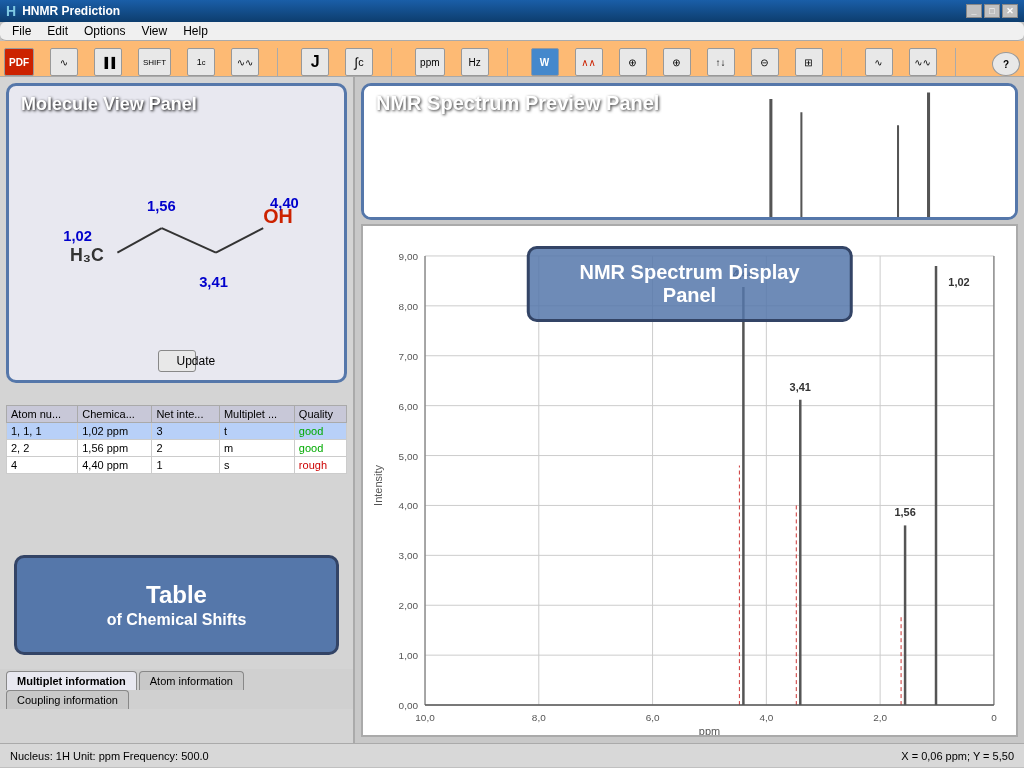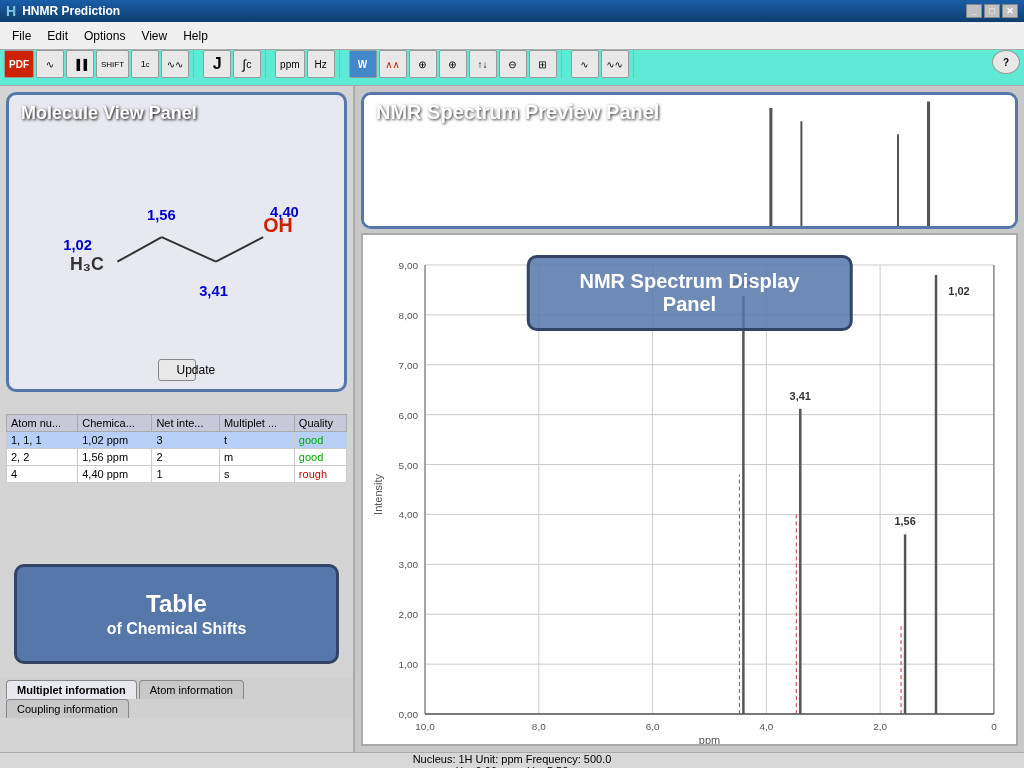--- a/index.html
+++ b/index.html
@@ -16,38 +16,39 @@
       font-size: 12px;
       font-weight: bold;
     }
     #titlebar .title-icon { margin-right: 6px; color: #7ec8e3; font-size: 14px; }
     #titlebar .win-controls { margin-left: auto; display: flex; gap: 2px; }
     #titlebar .win-btn { width: 16px; height: 14px; background: #c0c0c0; border: 1px solid #888; font-size: 9px; display: flex; align-items: center; justify-content: center; cursor: pointer; }
 
     
     #menubar {
       background: #f0f0f0;
-      height: 28px;
+      height: 19px;
       display: flex;
       align-items: center;
       padding: 0 4px;
       border-bottom: 1px solid #aaa;
       font-size: 12px;
+      border-radius: 6px;
     }
     #menubar span { padding: 2px 8px; cursor: pointer; }
 
     
     #toolbar {
-      background: #5eead4;
+      background: #fdba74;
       height: 36px;
       display: flex;
-      align-items: flex-start;
+      align-items: flex-end;
       padding: 0 4px;
       border-bottom: 1px solid #aaa;
-      gap: 2px;
+      gap: 16px;
     }
     .tb-btn {
       height: 28px;
       min-width: 28px;
       background: #e8e8e8;
       border: 1px solid #999;
       cursor: pointer;
       display: flex;
       align-items: center;
       justify-content: center;
@@ -179,21 +180,20 @@
     
     #statusbar {
       height: 24px;
       background: #d8d8d8;
       border-top: 1px solid #aaa;
       display: flex;
       align-items: center;
       padding: 0 10px;
       font-size: 11px;
       justify-content: space-between;
-      flex-direction: column;
     }
 
     
     #right-panel {
       flex: 1;
       display: flex;
       flex-direction: column;
       background: #c8c8c8;
     }
 

